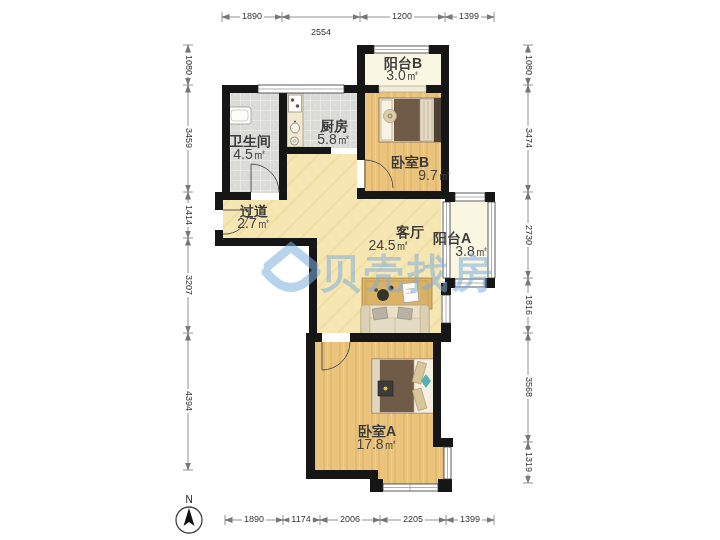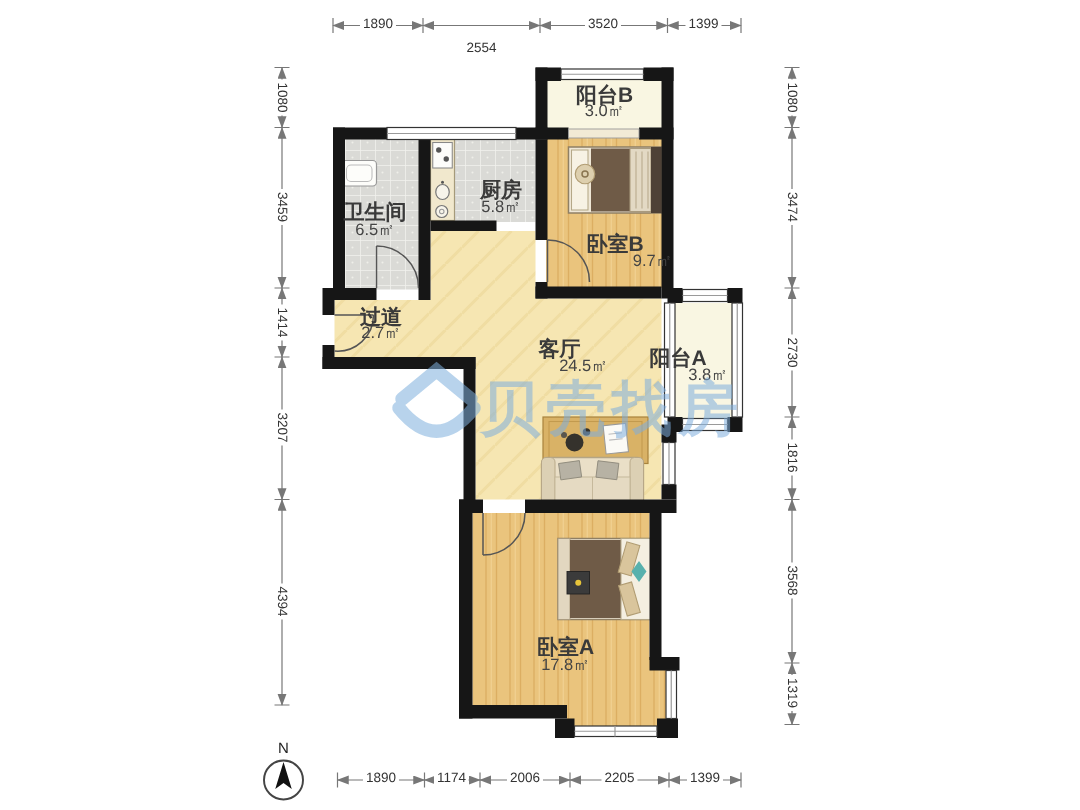--- a/index.html
+++ b/index.html
@@ -2,21 +2,21 @@
 <html><head>
 <meta charset="utf-8">
 <style>
   html,body{margin:0;padding:0;background:#fff;}
   #stage{position:relative;width:720px;height:540px;background:#ffffff;overflow:hidden;
          font-family:"Liberation Sans","DejaVu Sans",sans-serif;}
   #plan-svg{position:absolute;left:0;top:0;}
   .lbl{position:absolute;transform:translate(-50%,-50%);white-space:nowrap;text-align:center;
        color:#3a3a3a;line-height:1;}
   .room-name{font-size:14px;font-weight:700;}
-  .room-area{font-size:11px;font-weight:400;color:#444;}
+  .room-area{font-size:14px;font-weight:400;color:#444;}
   .dim{font-size:9px;color:#333;background:#fff;padding:0 2px;}
   .dimv{transform:translate(-50%,-50%) rotate(90deg);}
   .north{font-size:10px;color:#222;font-weight:400;}
   .wm-text{position:absolute;left:320px;top:253px;font-size:40px;font-weight:600;
            letter-spacing:4px;color:rgba(125,173,221,0.55);line-height:1;}
 </style>
 </head>
 <body>
 
 <div id="stage">
@@ -235,37 +235,37 @@
 
   <g>
     <circle cx="189" cy="520" r="13" fill="#fff" stroke="#444" stroke-width="1.3"></circle>
     <path d="M189 508 L194.5 526 L189 522 L183.5 526 Z" fill="#111"></path>
   </g>
 </svg>
 
 <div class="lbl room-name" style="left:403px;top:63px;">阳台B</div>
 <div class="lbl room-area" style="left:403px;top:75px;">3.0㎡</div>
 <div class="lbl room-name" style="left:250px;top:141px;">卫生间</div>
-<div class="lbl room-area" style="left:250px;top:154px;">6.5㎡</div>
+<div class="lbl room-area" style="left:250px;top:154px;">4.5㎡</div>
 <div class="lbl room-name" style="left:334px;top:126px;">厨房</div>
 <div class="lbl room-area" style="left:334px;top:139px;">5.8㎡</div>
 <div class="lbl room-name" style="left:410px;top:162px;">卧室B</div>
 <div class="lbl room-area" style="left:410px;top:175px;margin-left:25px;">9.7㎡</div>
 <div class="lbl room-name" style="left:254px;top:211px;">过道</div>
 <div class="lbl room-area" style="left:254px;top:223px;">2.7㎡</div>
-<div class="lbl room-name" style="left:373px;top:232px;">客厅</div>
+<div class="lbl room-name" style="left:410px;top:232px;">客厅</div>
 <div class="lbl room-area" style="left:389px;top:245px;">24.5㎡</div>
 <div class="lbl room-name" style="left:452px;top:238px;text-align:right;">阳台A</div>
 <div class="lbl room-area" style="left:472px;top:251px;">3.8㎡</div>
 <div class="lbl room-name" style="left:377px;top:431px;">卧室A</div>
 <div class="lbl room-area" style="left:377px;top:444px;">17.8㎡</div>
 
 <div class="lbl dim" style="left:252px;top:16px;">1890</div>
 <div class="lbl dim" style="left:321px;top:32px;text-align:center;">2554</div>
-<div class="lbl dim" style="left:402px;top:16px;">3520</div>
+<div class="lbl dim" style="left:402px;top:16px;">1200</div>
 <div class="lbl dim" style="left:469px;top:16px;">1399</div>
 
 <div class="lbl dim" style="left:254px;top:519px;">1890</div>
 <div class="lbl dim" style="left:301px;top:519px;">1174</div>
 <div class="lbl dim" style="left:350px;top:519px;">2006</div>
 <div class="lbl dim" style="left:413px;top:519px;">2205</div>
 <div class="lbl dim" style="left:470px;top:519px;">1399</div>
 
 <div class="lbl dim dimv" style="left:188px;top:65px;">1080</div>
 <div class="lbl dim dimv" style="left:188px;top:138px;">3459</div>

